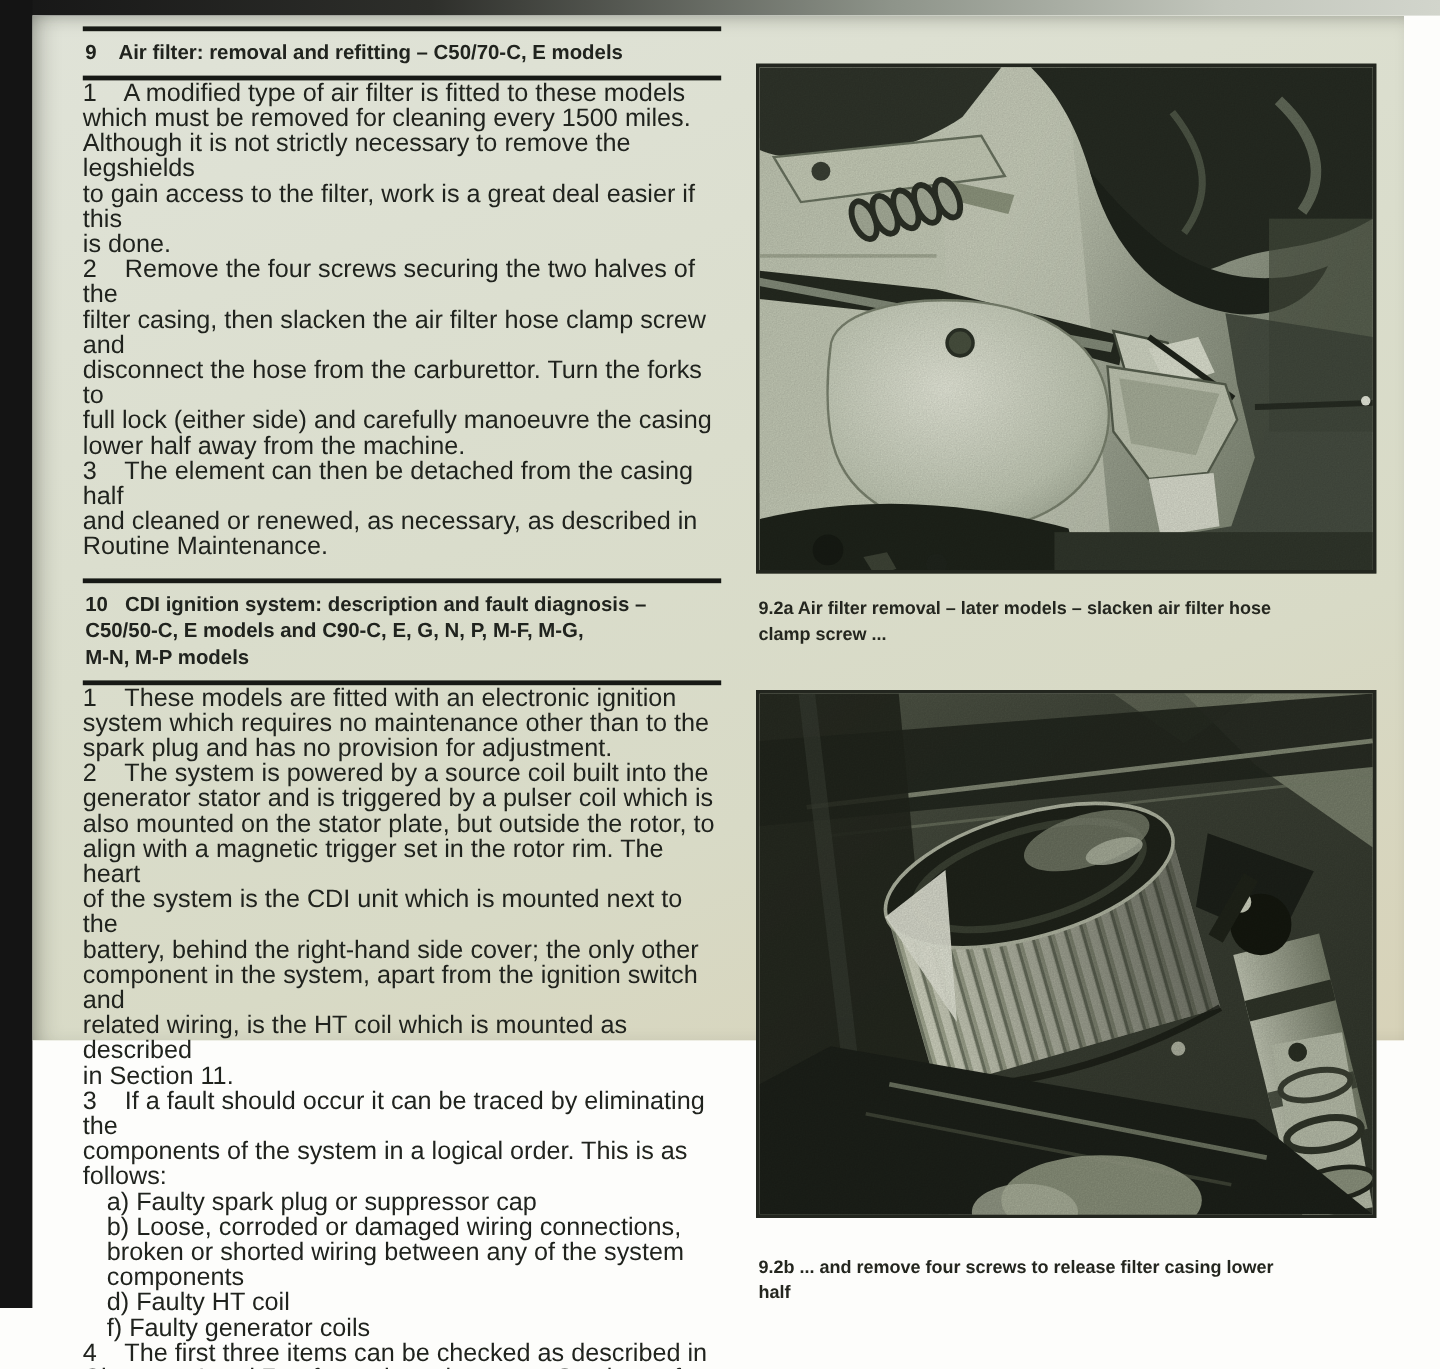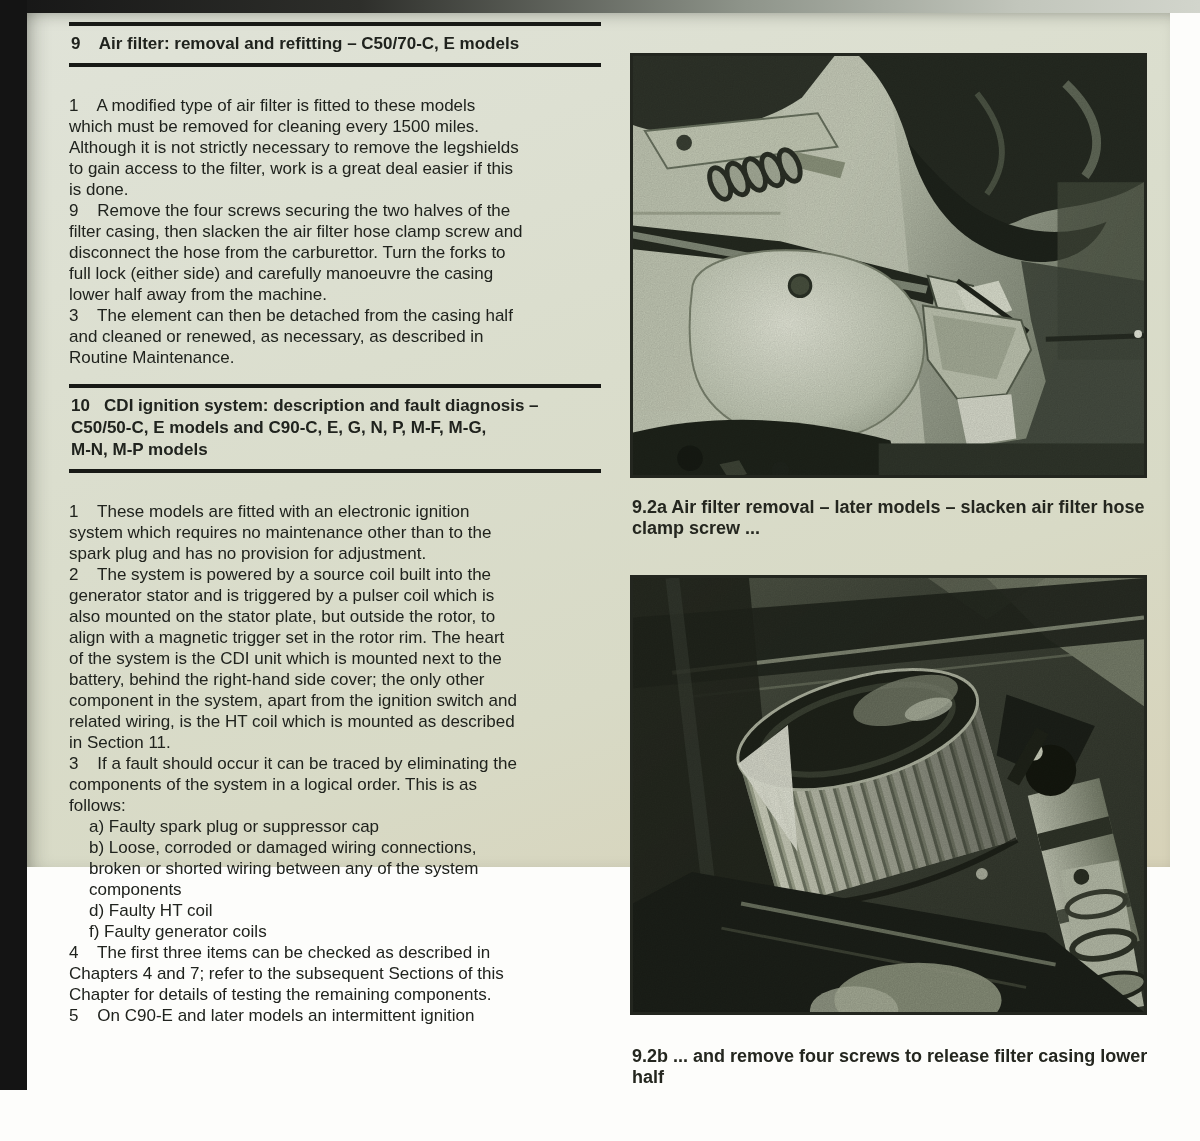--- a/index.html
+++ b/index.html
@@ -11,30 +11,30 @@
   .edge-left{position:absolute;left:0;top:0;width:27px;height:1090px;background:#141414;}
   .page{position:absolute;left:27px;top:13px;width:1143px;height:854px;
     background:linear-gradient(160deg,#e0e3d8 0%,#daddcc 45%,#d8dac6 70%,#d7d2b8 100%);
     box-shadow:inset 14px 0 22px -14px rgba(20,22,16,.45), inset 0 10px 18px -12px rgba(20,22,16,.35);}
   .left-col{position:absolute;left:42px;top:0;width:532px;color:#20231e;}
   .section-head{border-top:4px solid #171915;border-bottom:4px solid #171915;
     padding:7px 2px 8px 2px;font-weight:bold;font-size:17px;line-height:22px;}
   .section-head .hl{white-space:pre-wrap;}
   .s9-head{margin-top:9px;}
   .s10-head{margin-top:16px;}
-  .body-text{margin-top:28px;font-size:17px;line-height:21px;}
+  .body-text{margin-top:0;font-size:21px;line-height:21px;}
   .para{white-space:pre-wrap;margin:0;}
   .fault-item{white-space:pre-wrap;margin:0;padding-left:20px;}
   .right-col{position:absolute;left:603px;top:0;width:522px;}
   .photo{position:absolute;left:0;width:517px;background:#9aa18e;
     border:3px solid #23261f;box-sizing:border-box;}
   .photo-1{top:40px;height:425px;}
   .photo-2{top:562px;height:440px;}
   .photo svg{display:block;width:100%;height:100%;}
-  .caption{position:absolute;left:2px;width:520px;font-weight:bold;font-size:18px;
+  .caption{position:absolute;left:2px;width:520px;font-weight:bold;font-size:15px;
     line-height:21px;color:#24261f;white-space:pre-wrap;}
   .caption-1{top:484px;}
   .caption-2{top:1017px;margin-top:16px;}
 </style>
 </head>
 <body>
 
 <div class="scan">
   <div class="edge-top"></div>
   <div class="edge-left"></div>
@@ -46,21 +46,21 @@
       <div class="section-head s9-head">
         <div class="hl">9    Air filter: removal and refitting – C50/70-C, E models</div>
       </div>
 
       <div class="body-text">
         <p class="para">1    A modified type of air filter is fitted to these models
 which must be removed for cleaning every 1500 miles.
 Although it is not strictly necessary to remove the legshields
 to gain access to the filter, work is a great deal easier if this
 is done.</p>
-        <p class="para">9    Remove the four screws securing the two halves of the
+        <p class="para">2    Remove the four screws securing the two halves of the
 filter casing, then slacken the air filter hose clamp screw and
 disconnect the hose from the carburettor. Turn the forks to
 full lock (either side) and carefully manoeuvre the casing
 lower half away from the machine.</p>
         <p class="para">3    The element can then be detached from the casing half
 and cleaned or renewed, as necessary, as described in
 Routine Maintenance.</p>
       </div>
 
       <div class="section-head s10-head">

